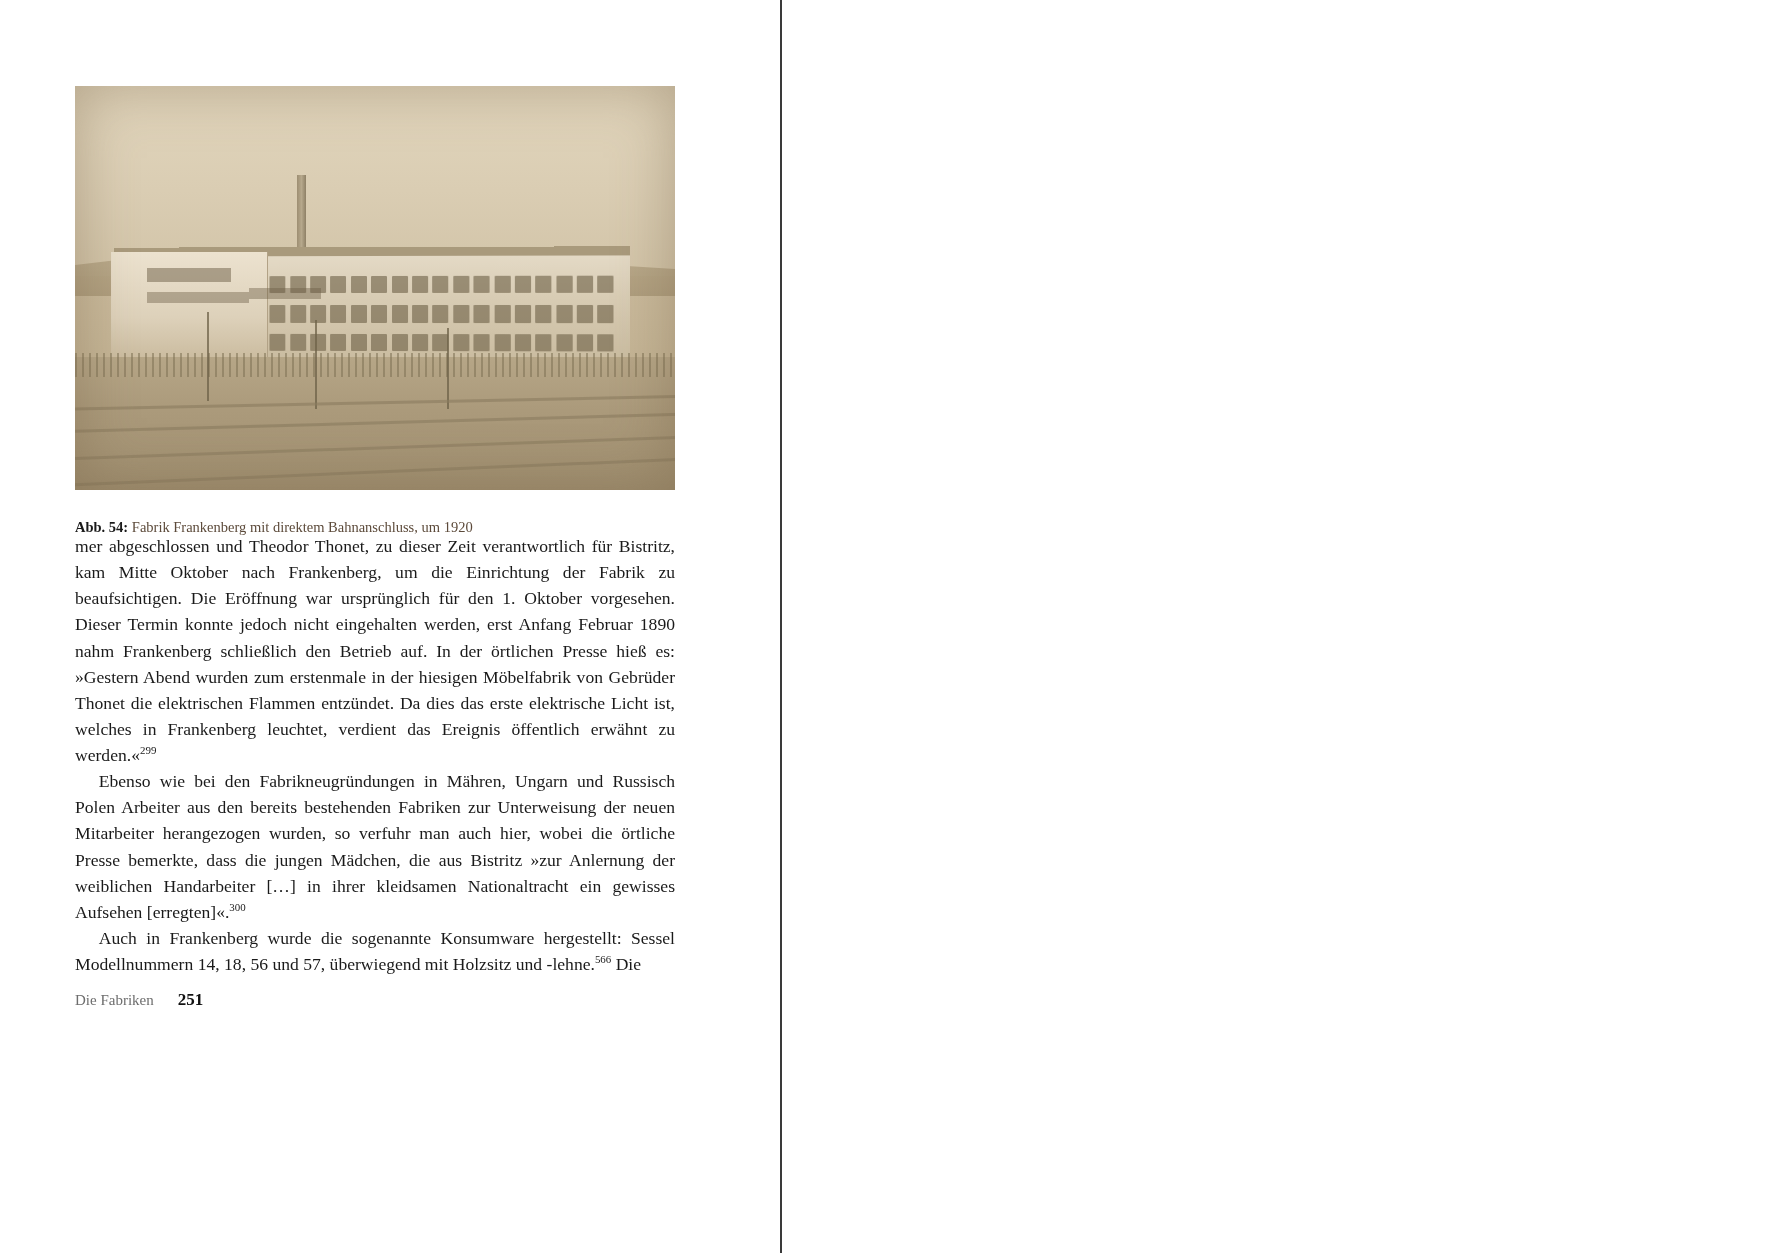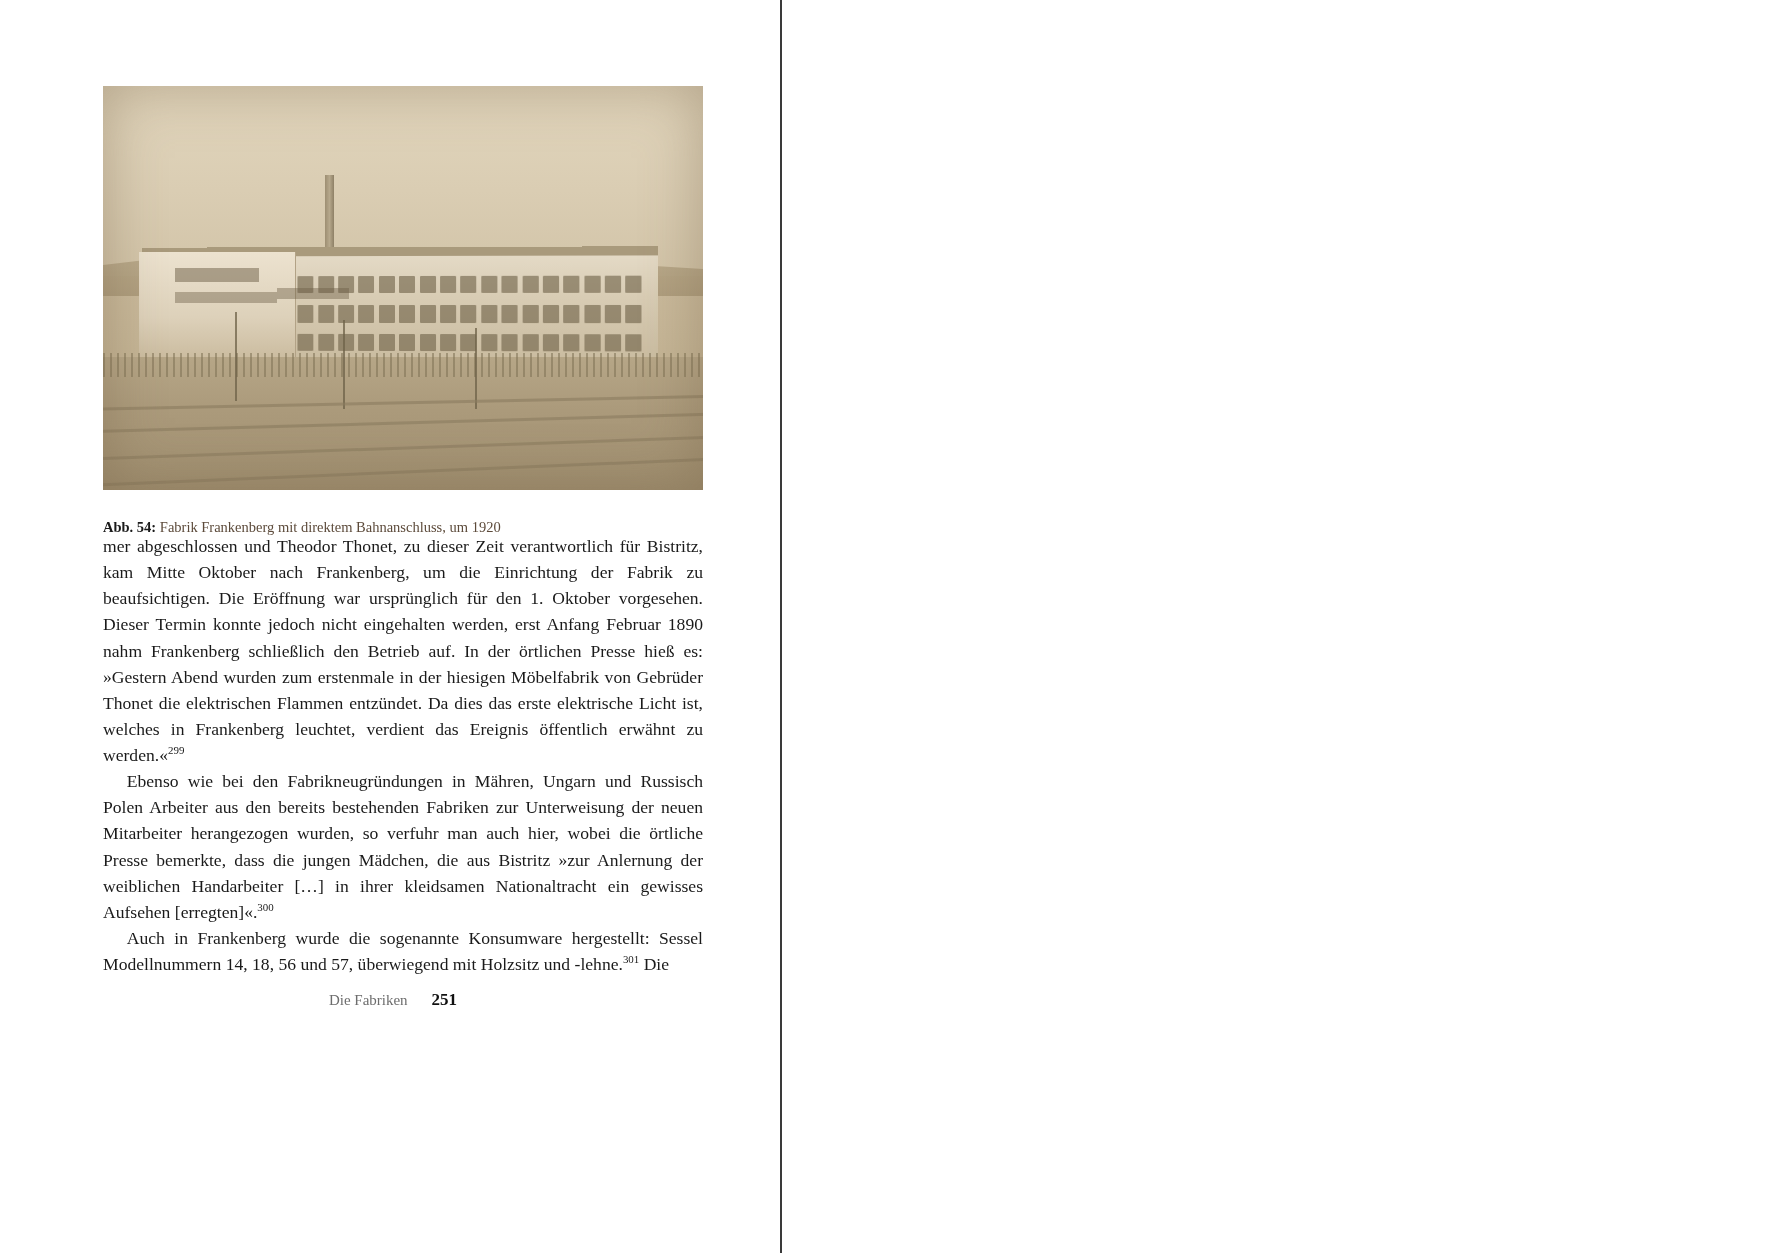--- a/index.html
+++ b/index.html
@@ -21,21 +21,20 @@
     display: flex;
   }
   .page {
     position: relative;
     width: 890.5px;
     height: 1253px;
     box-sizing: border-box;
   }
   .page-left {
     padding: 12px;
-    margin-left: 28px;
   }
   .gutter {
     position: absolute;
     left: 780px;
     top: 0;
     width: 2px;
     height: 1253px;
     background: #3a3a3a;
   }
   
@@ -233,23 +232,23 @@
     font-size: 15px;
     color: #6d6d6d;
     font-family: "Liberation Serif", serif;
   }
   .folio .num {
     font-weight: bold;
     color: #111;
     font-size: 17px;
   }
   .folio-left {
-    left: 65px;
+    left: 75px;
     width: 600px;
-    text-align: center;
+    text-align: left;
   }
   .folio-left .num { margin-left: 24px; }
 </style>
 </head>
 <body>
 
 <div class="spread">
 
   <div class="page page-left">
 
@@ -359,21 +358,21 @@
     </div>
 
     <div class="figcaption">
       <span class="lbl">Abb. 54:</span>
       <span>Fabrik Frankenberg mit direktem Bahnanschluss, um 1920</span>
     </div>
 
     <div class="body-left">
       <p class="para"><span>mer abgeschlossen und Theodor Thonet, zu dieser Zeit verantwortlich für Bistritz, kam Mitte Oktober nach Frankenberg, um die Einrichtung der Fabrik zu beaufsichtigen. Die Eröffnung war ursprünglich für den 1. Oktober vorgesehen. Dieser Termin konnte jedoch nicht eingehalten werden, erst Anfang Februar 1890 nahm Frankenberg schließlich den Betrieb auf. In der örtlichen Presse hieß es: »Gestern Abend wurden zum erstenmale in der hiesigen Möbelfabrik von Gebrüder Thonet die elektrischen Flammen entzündet. Da dies das erste elektrische Licht ist, welches in Frankenberg leuchtet, verdient das Ereignis öffentlich erwähnt zu werden.«</span><sup>299</sup></p>
       <p class="para"><span>Ebenso wie bei den Fabrikneugründungen in Mähren, Ungarn und Russisch Polen Arbeiter aus den bereits bestehenden Fabriken zur Unterweisung der neuen Mitarbeiter herangezogen wurden, so verfuhr man auch hier, wobei die örtliche Presse bemerkte, dass die jungen Mädchen, die aus Bistritz »zur Anlernung der weiblichen Handarbeiter […] in ihrer kleidsamen Nationaltracht ein gewisses Aufsehen [erregten]«.</span><sup>300</sup></p>
-      <p class="para"><span>Auch in Frankenberg wurde die sogenannte Konsumware hergestellt: Sessel Modellnummern 14, 18, 56 und 57, überwiegend mit Holzsitz und -lehne.</span><sup>301</sup><span> Die</span></p>
+      <p class="para"><span>Auch in Frankenberg wurde die sogenannte Konsumware hergestellt: Sessel Modellnummern 14, 18, 56 und 57, überwiegend mit Holzsitz und -lehne.</span><sup>566</sup><span> Die</span></p>
     </div>
 
     <div class="folio folio-left">
       <span>Die Fabriken</span><span class="num">251</span>
     </div>
   </div>
 
   <div class="gutter"></div>
 
   <div class="page page-right">

